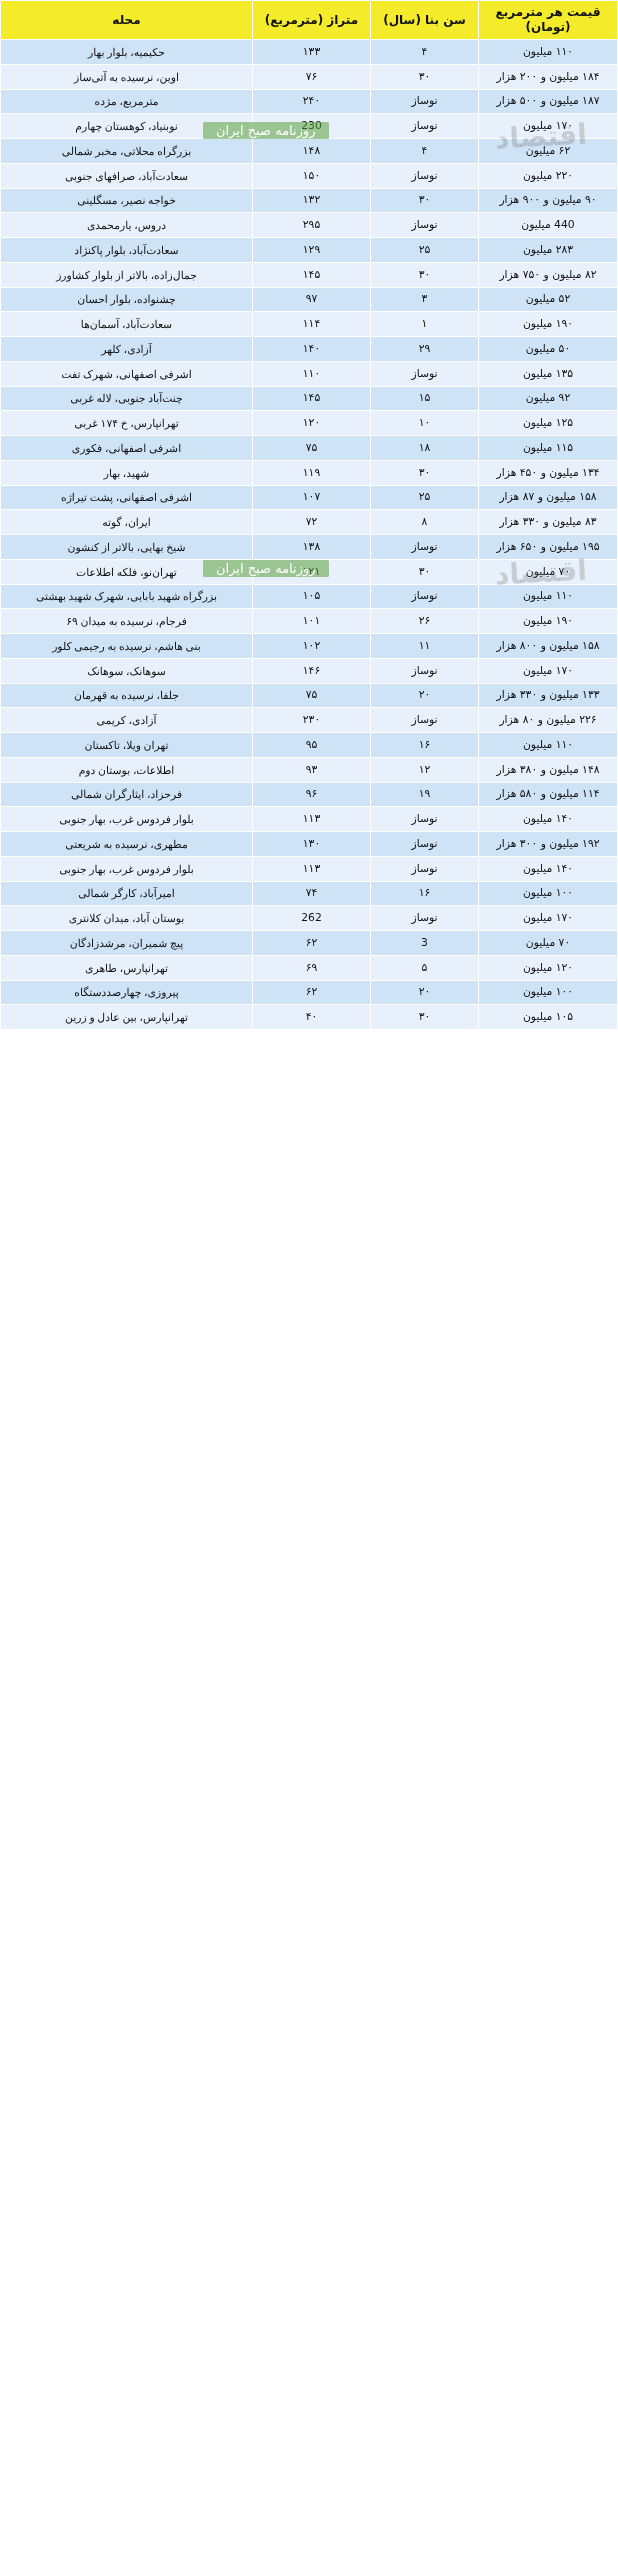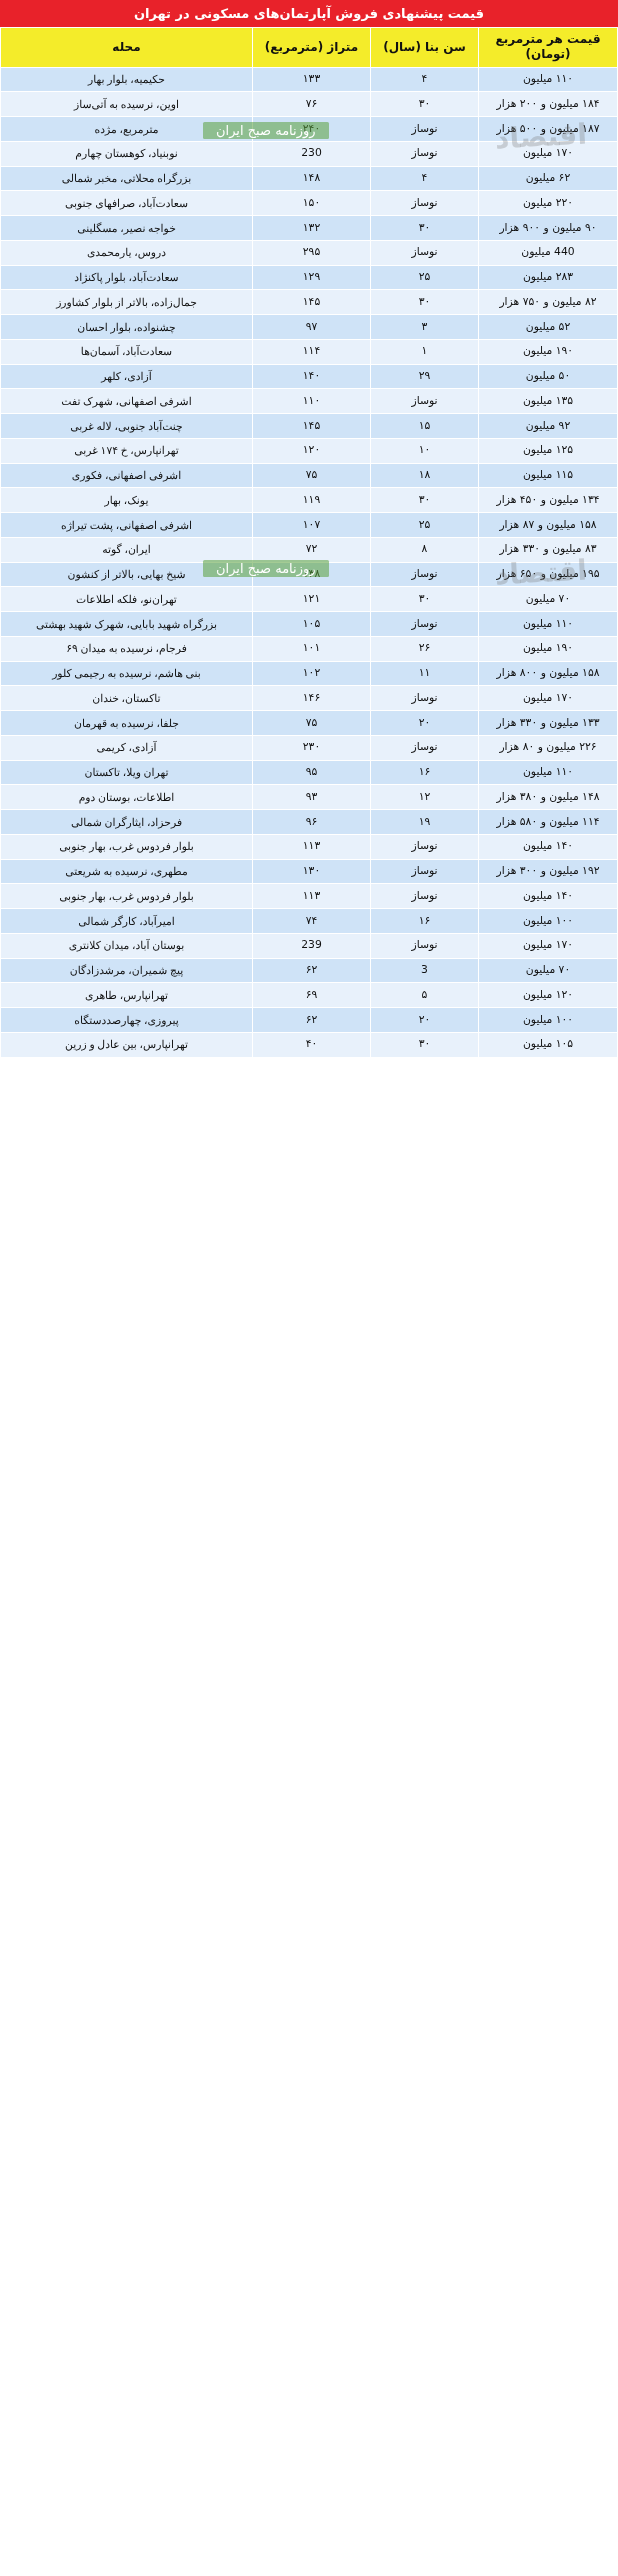--- a/index.html
+++ b/index.html
@@ -89,21 +89,20 @@
   }
   .wb1 { top: 122px; left: 175px; }
   .wb2 { top: 560px; left: 175px; }
   .wb3 { top: 1269px; left: 175px; }
 </style>
 </head>
 <body>
 
 <div class="sheet">
 
-  <div class="title-bar">قیمت پیشنهادی فروش آپارتمان‌های مسکونی در تهران</div>
 
   <table class="price-table">
     <colgroup>
       <col class="c-price">
         <col class="c-age">
         <col class="c-area">
         <col class="c-dist">
     </colgroup>
     <thead>
       <tr>
@@ -213,21 +212,21 @@
         <tr class="odd">
           <td>۱۱۵ میلیون</td>
           <td>۱۸</td>
           <td>۷۵</td>
           <td class="dist">اشرفی اصفهانی، فکوری</td>
         </tr>
         <tr class="even">
           <td>۱۳۴ میلیون و ۴۵۰ هزار</td>
           <td>۳۰</td>
           <td>۱۱۹</td>
-          <td class="dist">یونک، بهار</td>
+          <td class="dist">شهید، بهار</td>
         </tr>
         <tr class="odd">
           <td>۱۵۸ میلیون و ۸۷ هزار</td>
           <td>۲۵</td>
           <td>۱۰۷</td>
           <td class="dist">اشرفی اصفهانی، پشت تیراژه</td>
         </tr>
         <tr class="even">
           <td>۸۳ میلیون و ۳۳۰ هزار</td>
           <td>۸</td>
@@ -261,21 +260,21 @@
         <tr class="odd">
           <td>۱۵۸ میلیون و ۸۰۰ هزار</td>
           <td>۱۱</td>
           <td>۱۰۲</td>
           <td class="dist">بنی هاشم، نرسیده به رجیمی کلور</td>
         </tr>
         <tr class="even">
           <td>۱۷۰ میلیون</td>
           <td>نوساز</td>
           <td>۱۴۶</td>
-          <td class="dist">تاکستان، خندان</td>
+          <td class="dist">سوهانک، سوهانک</td>
         </tr>
         <tr class="odd">
           <td>۱۳۳ میلیون و ۳۳۰ هزار</td>
           <td>۲۰</td>
           <td>۷۵</td>
           <td class="dist">جلفا، نرسیده به قهرمان</td>
         </tr>
         <tr class="even">
           <td>۲۲۶ میلیون و ۸۰ هزار</td>
           <td>نوساز</td>
@@ -320,21 +319,21 @@
         </tr>
         <tr class="odd">
           <td>۱۰۰ میلیون</td>
           <td>۱۶</td>
           <td>۷۴</td>
           <td class="dist">امیرآباد، کارگر شمالی</td>
         </tr>
         <tr class="even">
           <td>۱۷۰ میلیون</td>
           <td>نوساز</td>
-          <td>239</td>
+          <td>262</td>
           <td class="dist">بوستان آباد، میدان کلانتری</td>
         </tr>
         <tr class="odd">
           <td>۷۰ میلیون</td>
           <td>3</td>
           <td>۶۲</td>
           <td class="dist">پیچ شمیران، مرشدزادگان</td>
         </tr>
         <tr class="even">
           <td>۱۲۰ میلیون</td>

